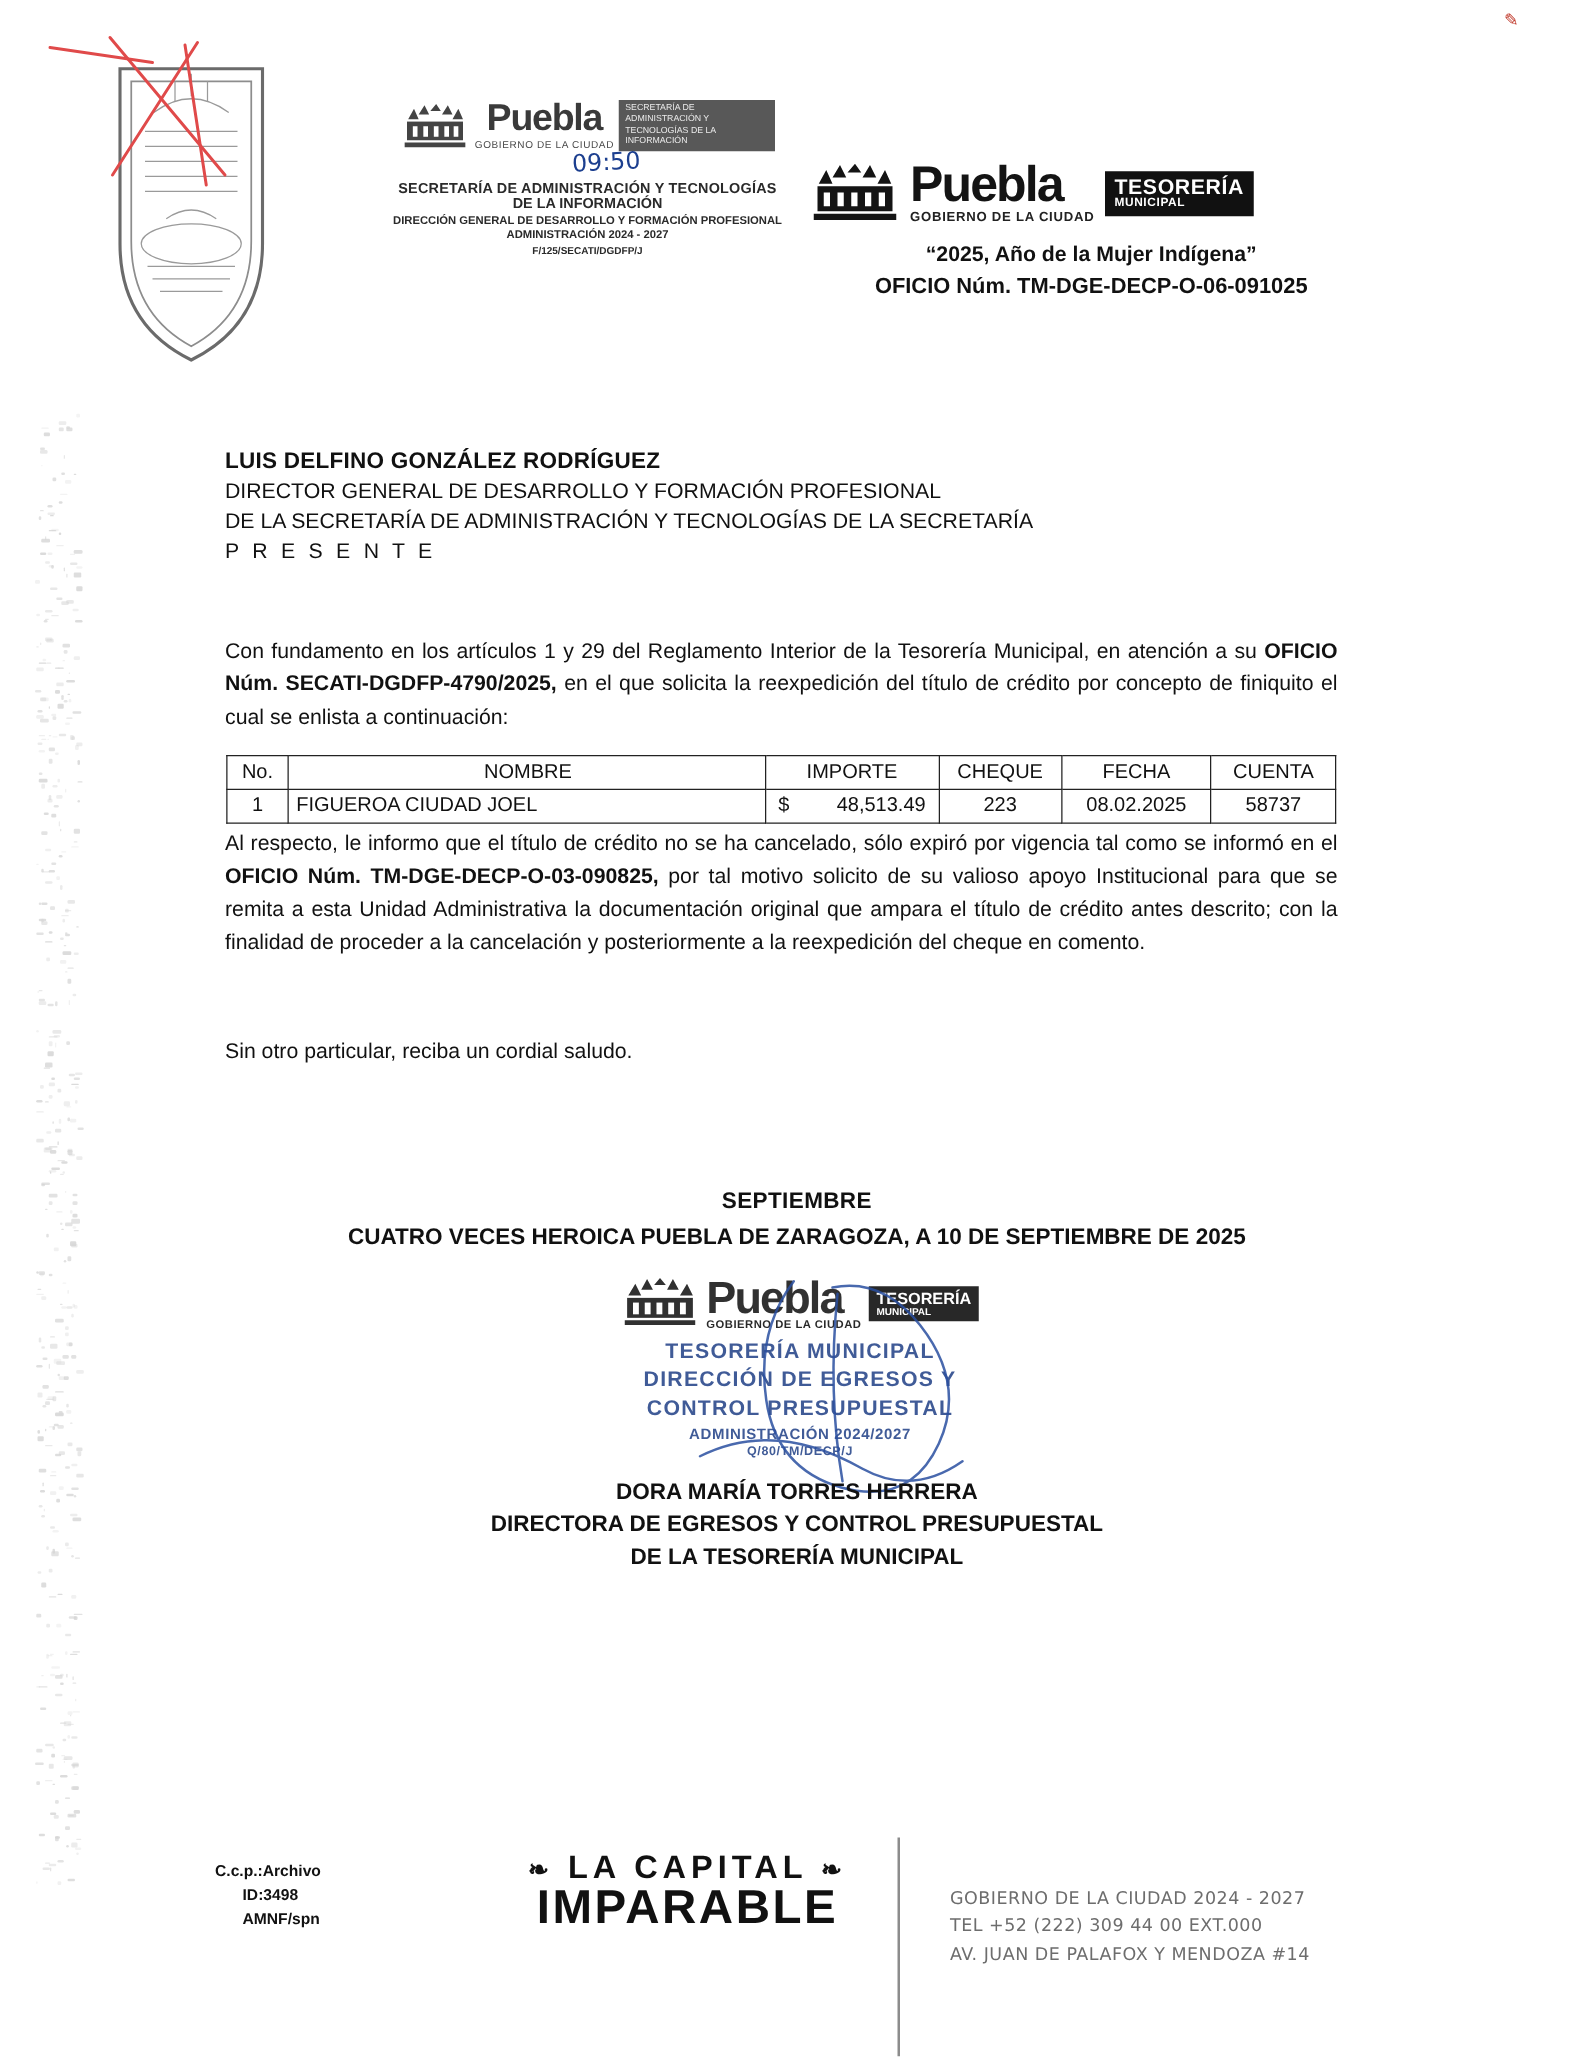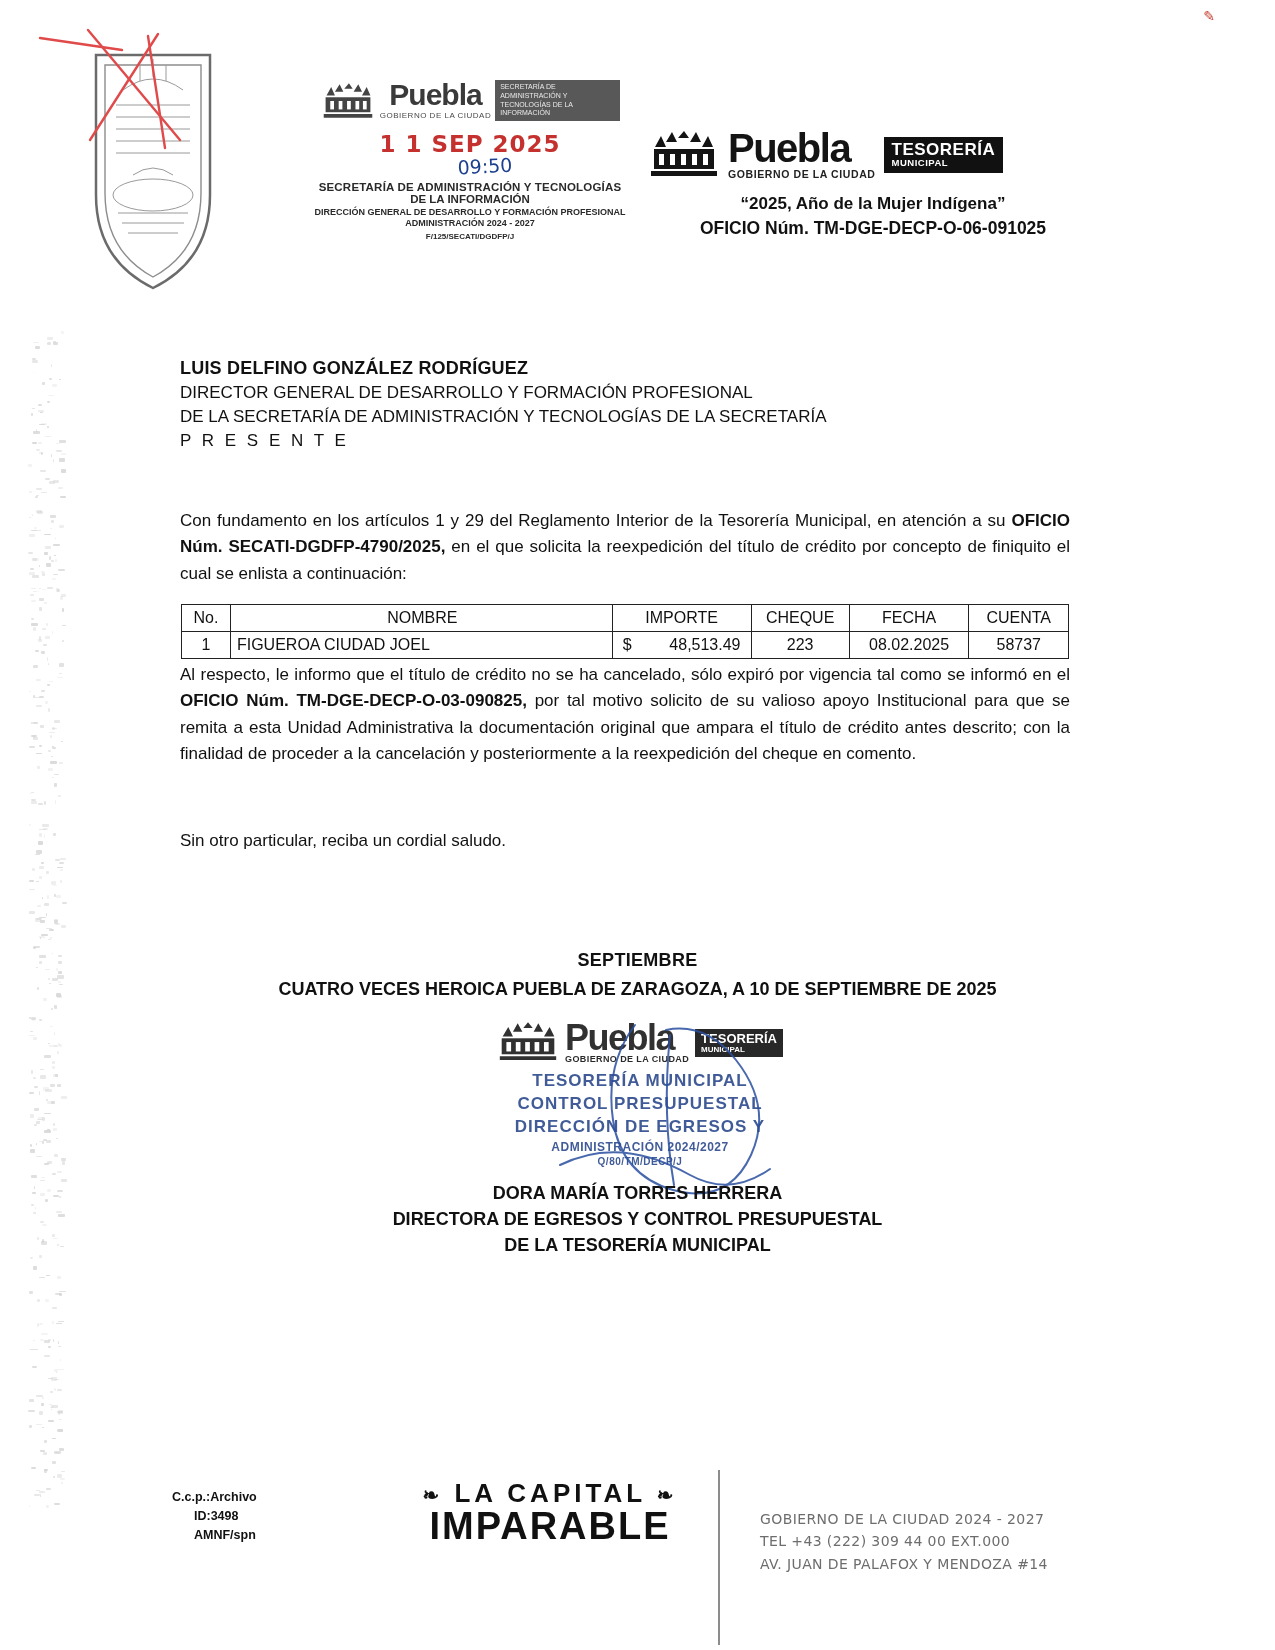--- a/index.html
+++ b/index.html
@@ -798,21 +798,20 @@
         <rect x="46" y="20" width="4" height="9"></rect>
       </g>
     </svg>
     <div>
       <div class="seal-word">Puebla</div>
       <div class="seal-sub">GOBIERNO DE LA CIUDAD</div>
     </div>
     <div class="seal-tag">SECRETARÍA DE ADMINISTRACIÓN Y TECNOLOGÍAS DE LA INFORMACIÓN</div>
   </div>
 
-  <div class="stamp-date">1 1 SEP 2025</div>
   <div class="stamp-time">09:50</div>
 
   <div class="stamp-lines">
     <div class="stamp-l1">SECRETARÍA DE ADMINISTRACIÓN Y TECNOLOGÍAS</div>
     <div class="stamp-l2">DE LA INFORMACIÓN</div>
     <div class="stamp-l3">DIRECCIÓN GENERAL DE DESARROLLO Y FORMACIÓN PROFESIONAL ADMINISTRACIÓN 2024 - 2027</div>
     <div class="stamp-l4">F/125/SECATI/DGDFP/J</div>
   </div>
 </div>
 
@@ -915,22 +914,22 @@
       <div class="sig-word">Puebla</div>
       <div class="sig-sub">GOBIERNO DE LA CIUDAD</div>
     </div>
     <div class="sig-tag">
       <div class="sig-tag-1">TESORERÍA</div>
       <div class="sig-tag-2">MUNICIPAL</div>
     </div>
   </div>
   <div class="sig-text">
     <div>TESORERÍA MUNICIPAL</div>
+    <div>DIRECCIÓN DE EGRESOS Y</div>
     <div>CONTROL PRESUPUESTAL</div>
-    <div>DIRECCIÓN DE EGRESOS Y</div>
     <div class="small">ADMINISTRACIÓN 2024/2027</div>
     <div class="tiny">Q/80/TM/DECP/J</div>
   </div>
 </div>
 
 <div class="scribble">
   <svg viewBox="0 0 420 210" width="420" height="210">
     <g fill="none" stroke="#2a4fa0" stroke-width="2" stroke-linecap="round" opacity=".85">
       <path d="M205 10 q-30 40 -22 95 q8 55 60 70 q55 15 78 -35 q22 -48 -15 -95 q-30 -38 -70 -30"></path>
       <path d="M130 150 q60 -30 130 10 q40 22 80 -6"></path>
@@ -957,15 +956,15 @@
     <span>LA CAPITAL</span>
     <span style="font-size:20px">❧</span>
   </div>
   <div class="capital-2">IMPARABLE</div>
 </div>
 
 <div class="divider-v"></div>
 
 <div class="footer-right">
   <div>GOBIERNO DE LA CIUDAD 2024 - 2027</div>
-  <div>TEL +43 (222) 309 44 00 EXT.000</div>
+  <div>TEL +52 (222) 309 44 00 EXT.000</div>
   <div>AV. JUAN DE PALAFOX Y MENDOZA #14</div>
 </div>
 
 </body></html>

